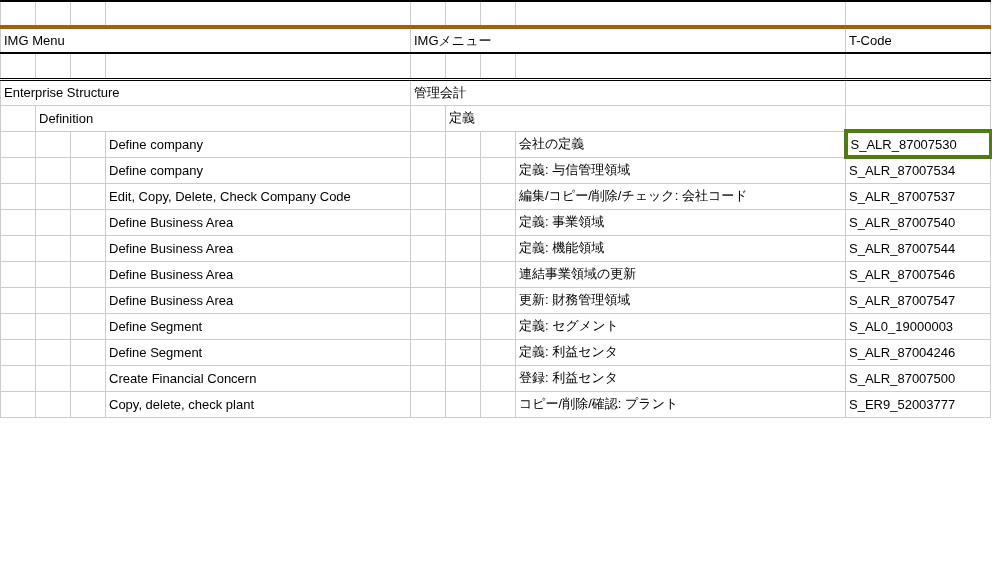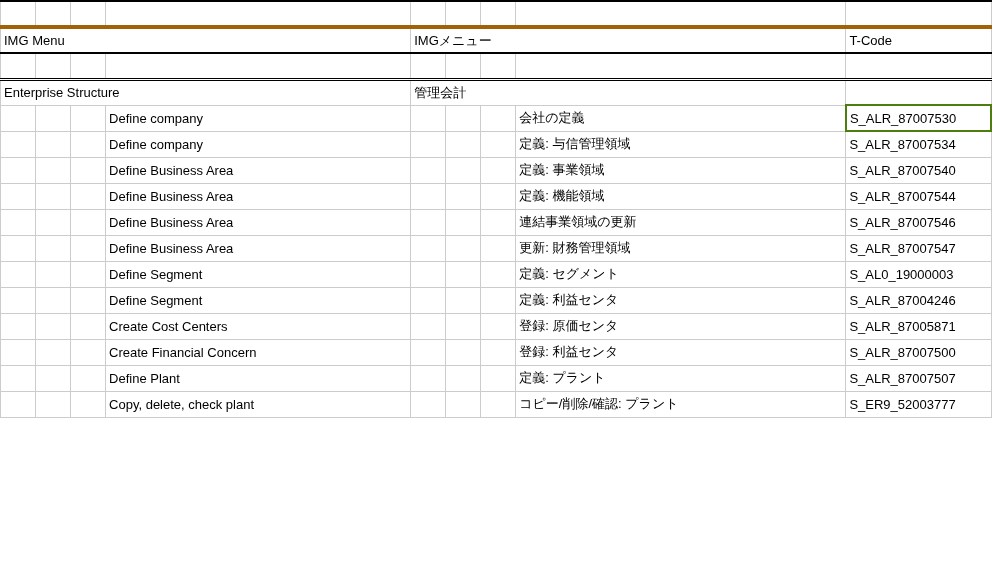--- a/index.html
+++ b/index.html
@@ -35,21 +35,21 @@
     font-weight: normal;
     margin-left: 44px;
   }
   .double td {
     border-bottom: 3px double #000;
   }
   .topborder td {
     border-top: 2px solid #000;
   }
   .selected {
-    border: 2px solid #4d7c0f;
+    border: 4px solid #4d7c0f;
   }
 </style>
 </head>
 <body>
 
 <table>
   <colgroup>
     <col class="indent-col">
       <col class="indent-col">
       <col class="indent-col">
@@ -88,20 +88,27 @@
         <td></td>
         <td></td>
       </tr>
       <tr>
         <td colspan="4">Enterprise Structure</td>
         <td colspan="4">管理会計</td>
         <td></td>
       </tr>
       <tr>
         <td></td>
+        <td colspan="3">Definition</td>
+        <td></td>
+        <td colspan="3">定義</td>
+        <td></td>
+      </tr>
+      <tr>
+        <td></td>
         <td></td>
         <td></td>
         <td colspan="1">Define company</td>
         <td></td>
         <td></td>
         <td></td>
         <td colspan="1">会社の定義</td>
         <td class="selected">S_ALR_87007530</td>
       </tr>
       <tr>
@@ -112,20 +119,31 @@
         <td></td>
         <td></td>
         <td></td>
         <td colspan="1">定義: 与信管理領域</td>
         <td>S_ALR_87007534</td>
       </tr>
       <tr>
         <td></td>
         <td></td>
         <td></td>
+        <td colspan="1">Edit, Copy, Delete, Check Company Code</td>
+        <td></td>
+        <td></td>
+        <td></td>
+        <td colspan="1">編集/コピー/削除/チェック: 会社コード</td>
+        <td>S_ALR_87007537</td>
+      </tr>
+      <tr>
+        <td></td>
+        <td></td>
+        <td></td>
         <td colspan="1">Define Business Area</td>
         <td></td>
         <td></td>
         <td></td>
         <td colspan="1">定義: 事業領域</td>
         <td>S_ALR_87007540</td>
       </tr>
       <tr>
         <td></td>
         <td></td>
@@ -178,48 +196,26 @@
         <td></td>
         <td></td>
         <td></td>
         <td colspan="1">定義: 利益センタ</td>
         <td>S_ALR_87004246</td>
       </tr>
       <tr>
         <td></td>
         <td></td>
         <td></td>
-        <td colspan="1">Create Cost Centers</td>
-        <td></td>
-        <td></td>
-        <td></td>
-        <td colspan="1">登録: 原価センタ</td>
-        <td>S_ALR_87005871</td>
-      </tr>
-      <tr>
-        <td></td>
-        <td></td>
-        <td></td>
         <td colspan="1">Create Financial Concern</td>
         <td></td>
         <td></td>
         <td></td>
         <td colspan="1">登録: 利益センタ</td>
         <td>S_ALR_87007500</td>
-      </tr>
-      <tr>
-        <td></td>
-        <td></td>
-        <td></td>
-        <td colspan="1">Define Plant</td>
-        <td></td>
-        <td></td>
-        <td></td>
-        <td colspan="1">定義: プラント</td>
-        <td>S_ALR_87007507</td>
       </tr>
       <tr>
         <td></td>
         <td></td>
         <td></td>
         <td colspan="1">Copy, delete, check plant</td>
         <td></td>
         <td></td>
         <td></td>
         <td colspan="1">コピー/削除/確認: プラント</td>

